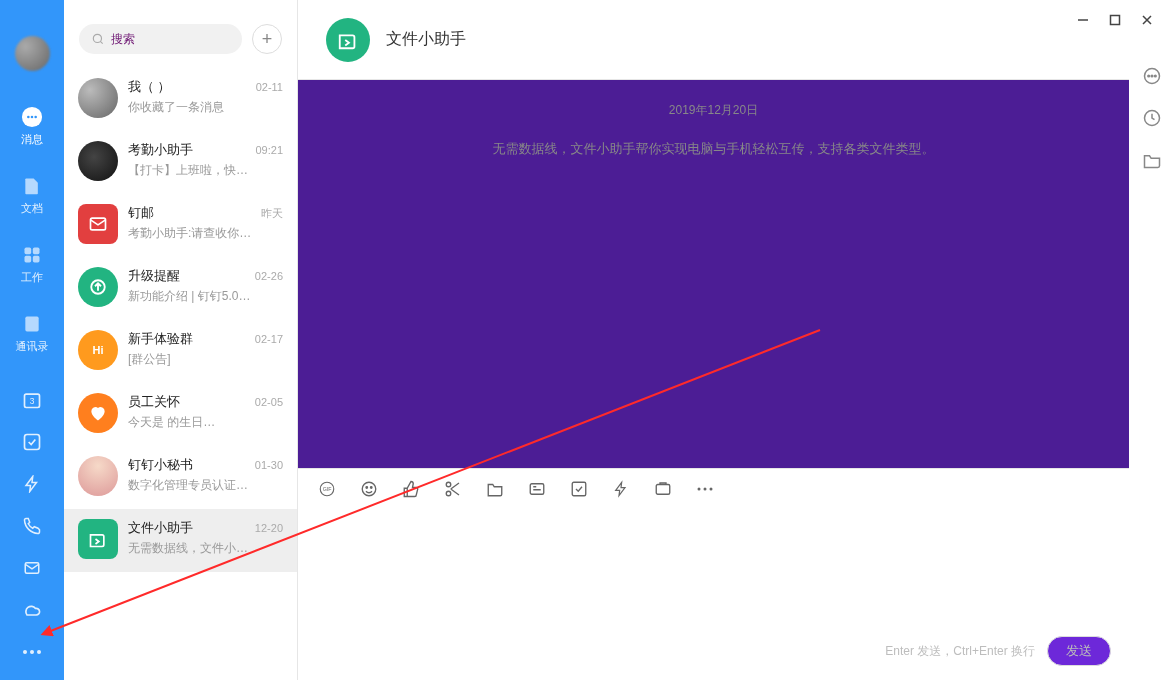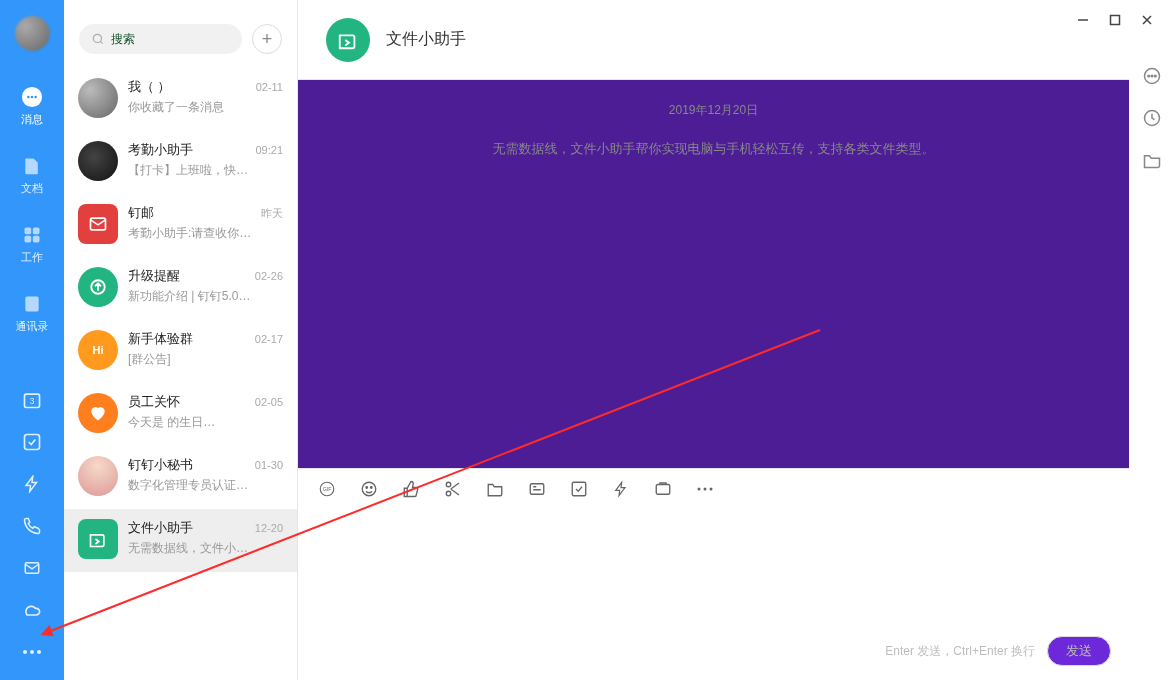--- a/index.html
+++ b/index.html
@@ -1,31 +1,31 @@
 <!DOCTYPE html>
 <html><head>
 <meta charset="utf-8">
 <style>
   * { box-sizing: border-box; margin: 0; padding: 0; }
   body { font-family: "Microsoft YaHei", "PingFang SC", sans-serif; width: 1175px; height: 680px; overflow: hidden; background: #fff; position: relative; }
 
   
-  .rail { position: absolute; left: 0; top: 0; width: 64px; height: 100%; background: #3296fa; display: flex; flex-direction: column; align-items: center; color: #fff; padding-top: 16px; }
+  .rail { position: absolute; left: 0; top: 0; width: 64px; height: 100%; background: #3296fa; display: flex; flex-direction: column; align-items: center; color: #fff; padding-top: 36px; }
   .rail .avatar-main { width: 35px; height: 35px; border-radius: 50%; background: radial-gradient(circle at 30% 30%, #aaa, #666); filter: blur(1px); }
   .rail .nav { margin-top: 35px; display: flex; flex-direction: column; align-items: center; gap: 28px; }
   .rail .nav-item { display: flex; flex-direction: column; align-items: center; gap: 4px; font-size: 11px; cursor: pointer; opacity: .85; }
   .rail .nav-item.active { opacity: 1; }
   .rail .nav-item .nav-icon { width: 22px; height: 22px; display: flex; align-items: center; justify-content: center; }
   .rail .bottom { margin-top: auto; display: flex; flex-direction: column; gap: 22px; align-items: center; padding-bottom: 18px; opacity: .85; }
   .rail .bottom .b-icon { width: 20px; height: 20px; display:flex; align-items:center; justify-content:center; cursor:pointer; }
 
   
   .convs { position:absolute; left:64px; top:0; width:234px; height:100%; background:#fff; border-right:1px solid #e6e6e6; display:flex; flex-direction:column; }
   .search-row { display:flex; align-items:center; gap:10px; padding:24px 15px 14px 15px; }
-  .search-box { flex:1; height:30px; border-radius:15px; background:#f1f1f1; display:flex; align-items:center; gap:6px; padding:0 12px; color:#14532d; font-size:12px; }
+  .search-box { flex:1; height:30px; border-radius:15px; background:#f1f1f1; display:flex; align-items:center; gap:6px; padding:0 12px; color:#701a75; font-size:12px; }
   .plus-btn { width:30px; height:30px; border-radius:50%; border:1px solid #ddd; background:#fff; display:flex; align-items:center; justify-content:center; color:#888; font-size:18px; cursor:pointer; }
   .conv-list { flex:1; overflow:hidden; }
   .conv { display:flex; align-items:flex-start; gap:10px; padding:10px 14px; height:63px; cursor:pointer; }
   .conv.selected { background:#eeeeee; }
   .conv .av { width:40px; height:40px; border-radius:50%; flex-shrink:0; display:flex; align-items:center; justify-content:center; color:#fff; font-size:12px; }
   .conv .av.square { border-radius:8px; }
   .conv .body { flex:1; min-width:0; }
   .conv .row1 { display:flex; justify-content:space-between; align-items:center; }
   .conv .title { font-size:13px; color:#222; white-space:nowrap; overflow:hidden; text-overflow:ellipsis; max-width:135px; }
   .conv .time { font-size:11px; color:#aaa; }

